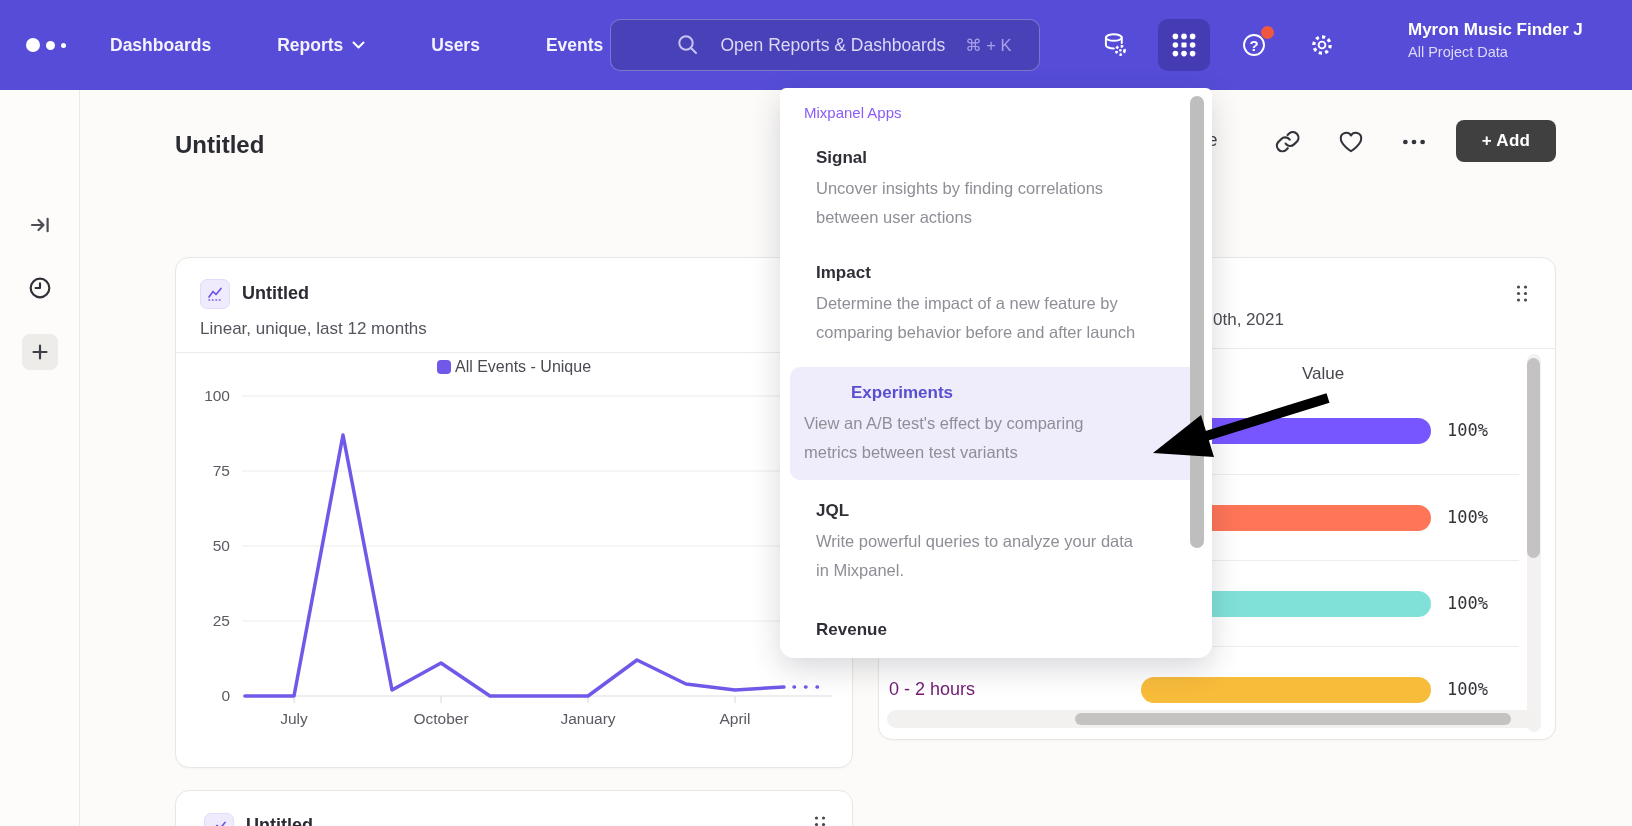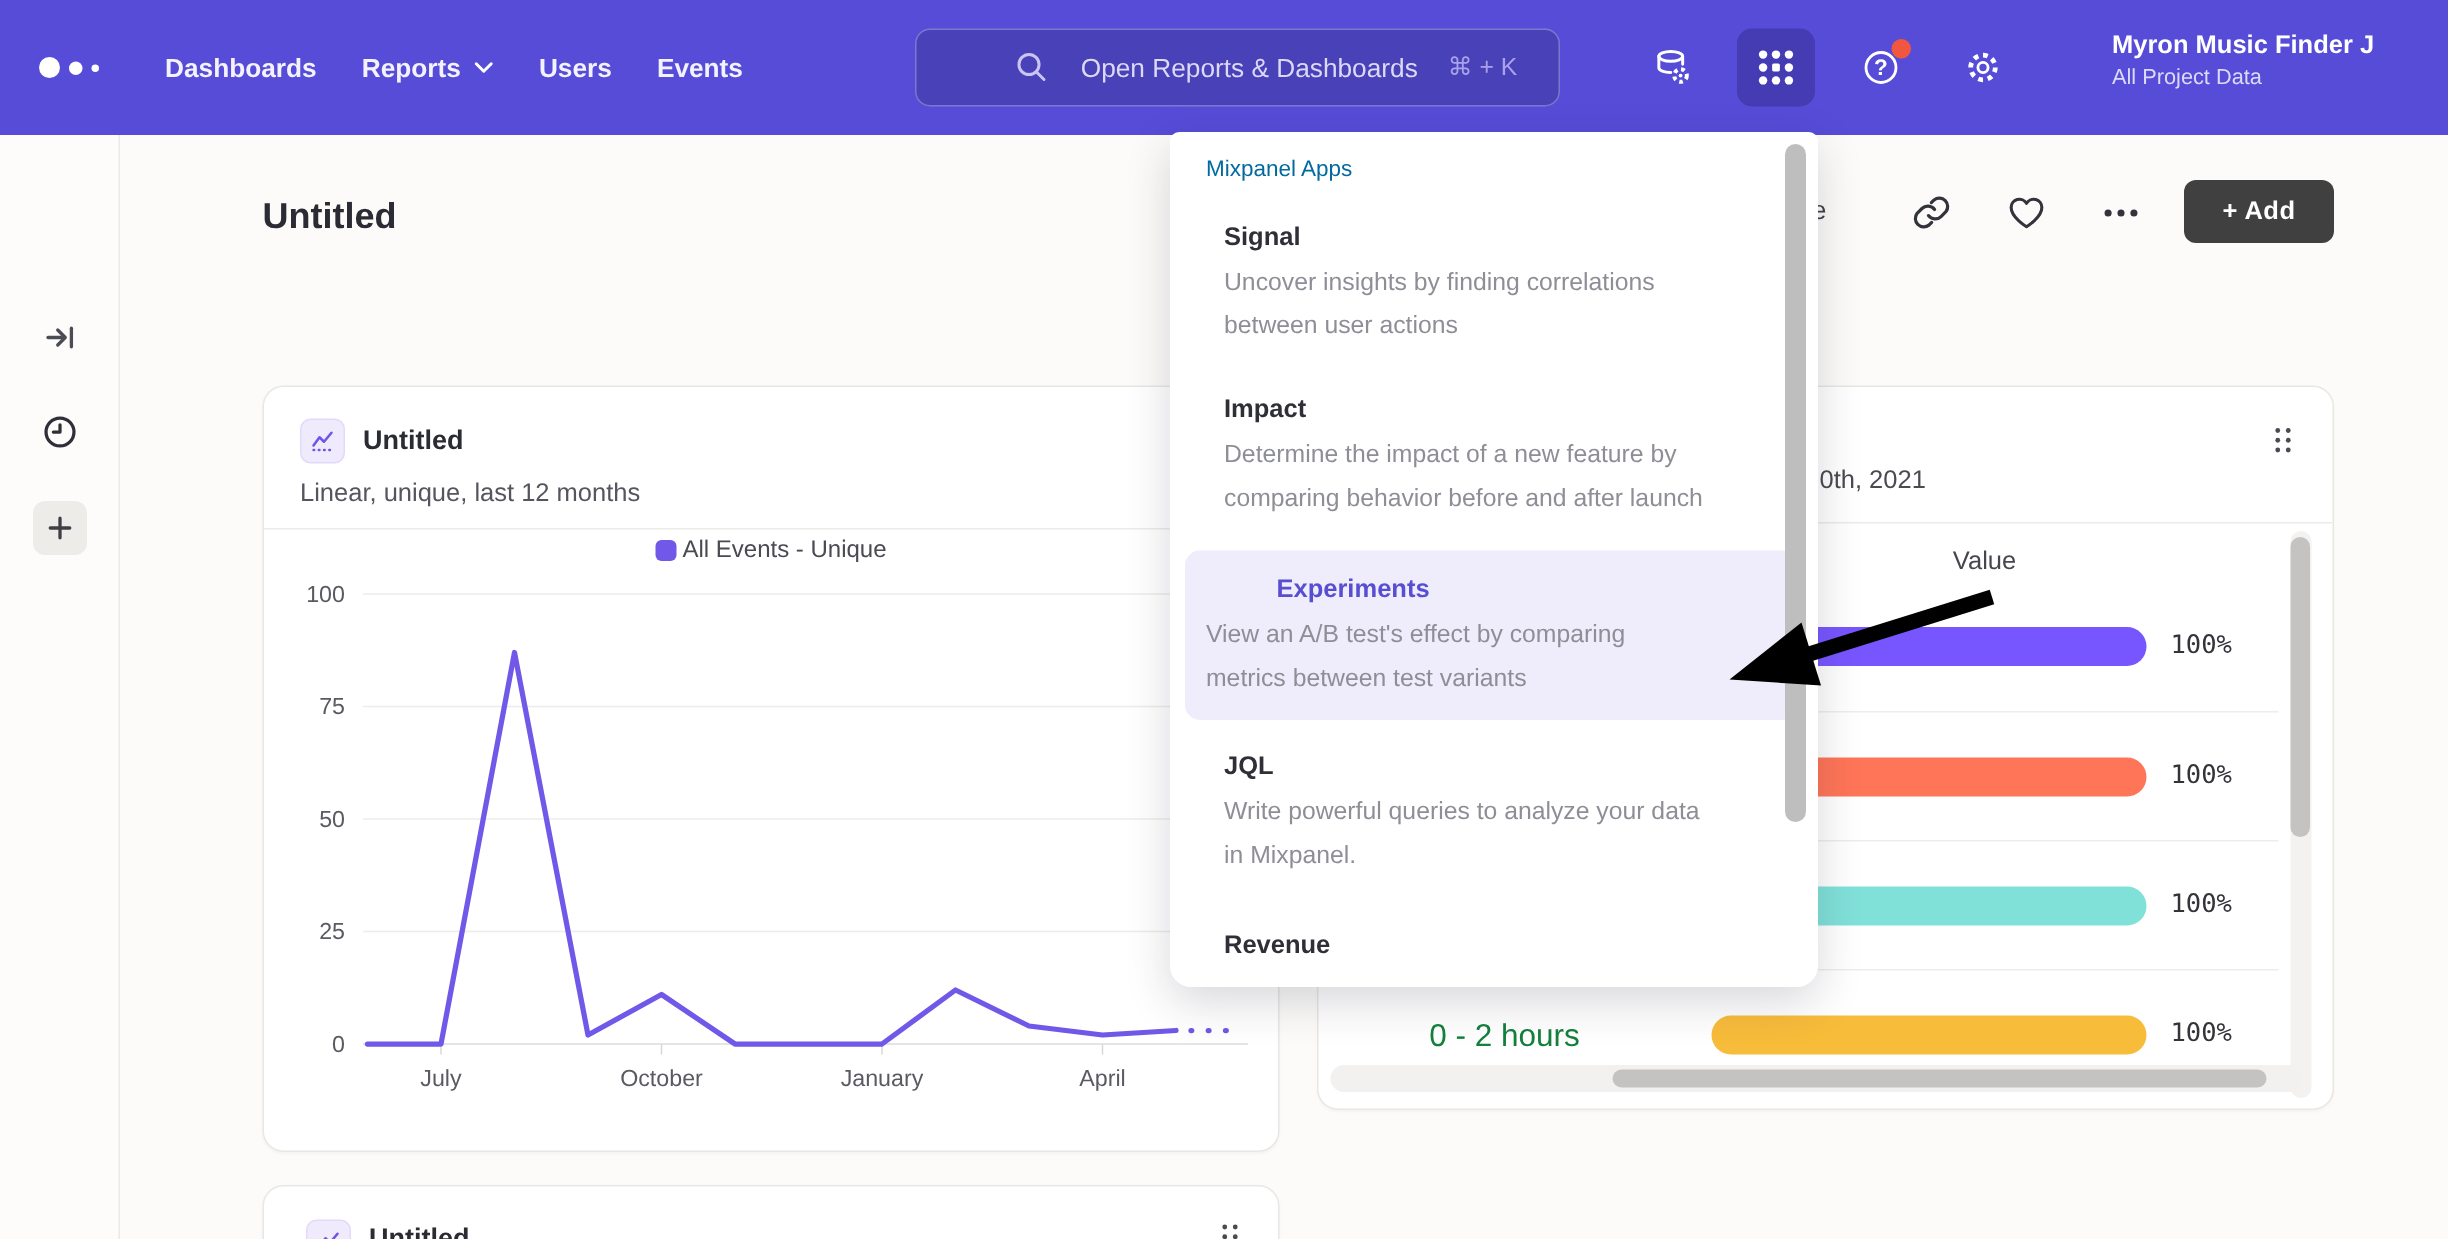--- a/index.html
+++ b/index.html
@@ -6,21 +6,21 @@
   html,body { width:1632px; height:826px; overflow:hidden; background:#FCFBF9;
               font-family:"Liberation Sans", sans-serif; position:relative; }
 
   
   .topnav { position:absolute; left:0; top:0; width:1632px; height:90px;
             background:#564CD7; z-index:40; }
   .logo { position:absolute; left:26px; top:0; height:90px; display:flex; align-items:center; gap:6px; }
   .logo .d1{width:14px;height:14px;border-radius:50%;background:#fff;}
   .logo .d2{width:9px;height:9px;border-radius:50%;background:#fff;}
   .logo .d3{width:5px;height:5px;border-radius:50%;background:#fff;}
-  .nav-items { position:absolute; left:110px; top:0; height:90px; display:flex; align-items:center; gap:30px; }
+  .nav-items { position:absolute; left:110px; top:0; height:90px; display:flex; align-items:center; gap:66px; }
   .nav-item { color:#F3F2FE; font-size:17.5px; font-weight:600; display:flex; align-items:center; gap:9px; cursor:pointer; white-space:nowrap; }
   .searchbox { position:absolute; left:610px; top:19px; width:430px; height:52px; border-radius:10px;
                background:rgba(0,0,0,0.14); border:1.5px solid rgba(255,255,255,0.28);
                display:flex; align-items:center; justify-content:center; gap:20px;padding-left:38px; }
   .search-placeholder { color:#DCD9F6; font-size:17.5px; font-weight:500; }
   .search-shortcut { color:#A9A2E9; font-size:16.5px; }
   .nav-iconbtn { position:absolute; top:19px; width:52px; height:52px; border-radius:10px;
                  display:flex; align-items:center; justify-content:center; }
   .nav-iconbtn.active { background:#453CB4; }
   .help-dot { position:absolute; right:6px; top:7px; width:13px; height:13px; border-radius:50%; background:#F1573F; }
@@ -59,35 +59,35 @@
   .legend-sw { width:14px; height:14px; border-radius:4px; }
   .legend-txt { font-size:16px; color:#4A4A52; }
   .axlbl { font-size:15.5px; fill:#5A5A62; font-family:"Liberation Sans", sans-serif; }
 
   
   .vc-date { position:absolute; left:334px; top:52px; font-size:17px; color:#4A4A52; }
   .vc-header { position:absolute; left:404px; top:106px; width:80px; text-align:center;
                font-size:17px; font-weight:500; color:#46464E; }
   .vrow { position:absolute; left:10px; width:630px; height:86px; }
   .vrow + .vrow, .vrow.bt { border-top:1px solid #EFEDEA; }
-  .vrow .rlabel { position:absolute; left:0; top:32px; width:228px; text-align:center;
-                  font-size:21px; color:#15803d; }
+  .vrow .rlabel { position:absolute; left:0; top:32px; width:228px; text-align:left;
+                  font-size:18px; color:#701a75; }
   .vrow .rbar { position:absolute; left:252px; top:30px; height:26px; border-radius:13px; }
   .vrow .rpct { position:absolute; left:558px; top:32px; font-size:17px; color:#33333A;
                 font-family:"DejaVu Sans Mono", monospace; }
   .vscroll-track { position:absolute; left:648px; top:96px; width:14px; height:378px; background:#F3F2F0; border-radius:7px; }
   .vscroll-thumb { position:absolute; left:648px; top:100px; width:13px; height:200px; background:#C4C3C1; border-radius:7px; }
   .hscroll-track { position:absolute; left:8px; top:452px; width:648px; height:18px; background:#F2F1EF; border-radius:9px; }
   .hscroll-thumb { position:absolute; left:196px; top:455px; width:436px; height:12px; background:#C4C3C1; border-radius:6px; }
 
   
   .apps-panel { position:absolute; left:780px; top:88px; width:432px; height:570px; background:#fff;
                 border-radius:6px 6px 14px 14px; box-shadow:0 10px 30px rgba(40,40,60,0.18);
                 overflow:hidden; z-index:50; }
-  .panel-title { margin:16px 0 0 24px; font-size:15px; color:#0369a1; }
+  .panel-title { margin:16px 0 0 24px; font-size:15px; color:#8b5cf6; }
   .menu-item { margin-top:24px; padding:0 50px 0 36px; cursor:pointer; }
   .menu-item.mt28 { margin-top:28px; }
   .menu-item.mt18 { margin-top:18px; }
   .menu-item.mt32 { margin-top:32px; }
   .menu-name { font-size:17px; font-weight:700; color:#2F2F38; line-height:25px; }
   .menu-desc { font-size:16.5px; color:#8E8E97; line-height:29px; max-width:332px; margin-top:4px; }
   .menu-item.highlighted { background:#EFEDFB; border-radius:10px; margin-left:10px; margin-right:14px;
                            margin-top:20px; padding:13px 36px 13px 14px; }
   .menu-item.highlighted .menu-name { color:#584ED2;margin-left:47px; }
   .panel-scroll-thumb { position:absolute; right:8px; top:8px; width:14px; height:452px;

